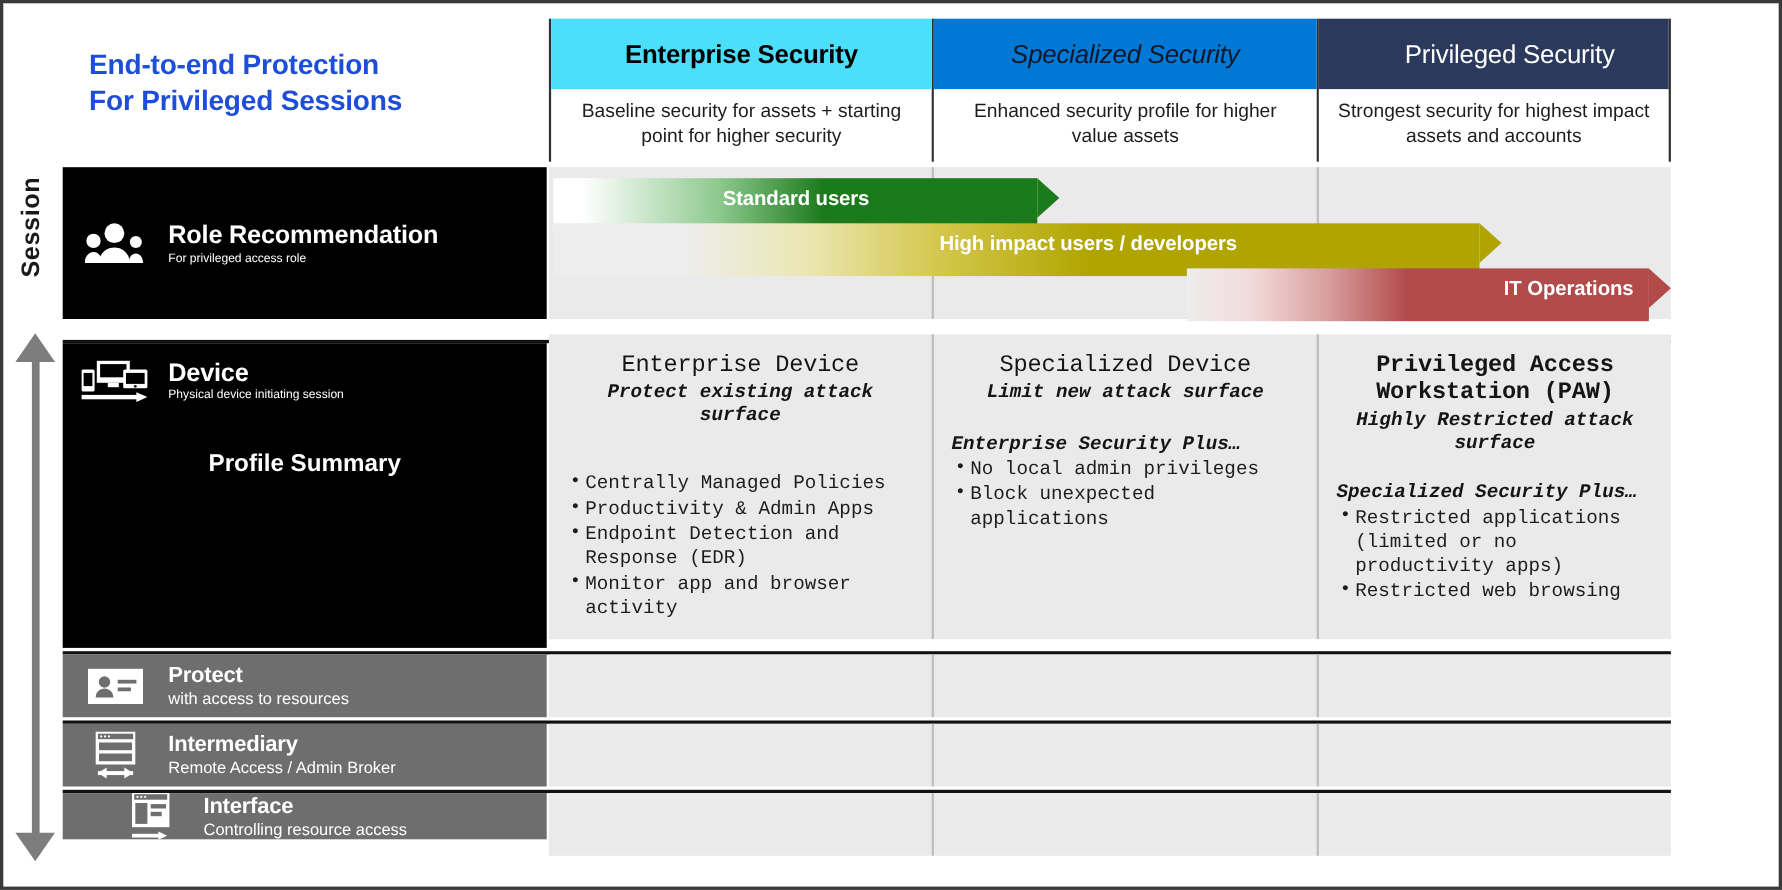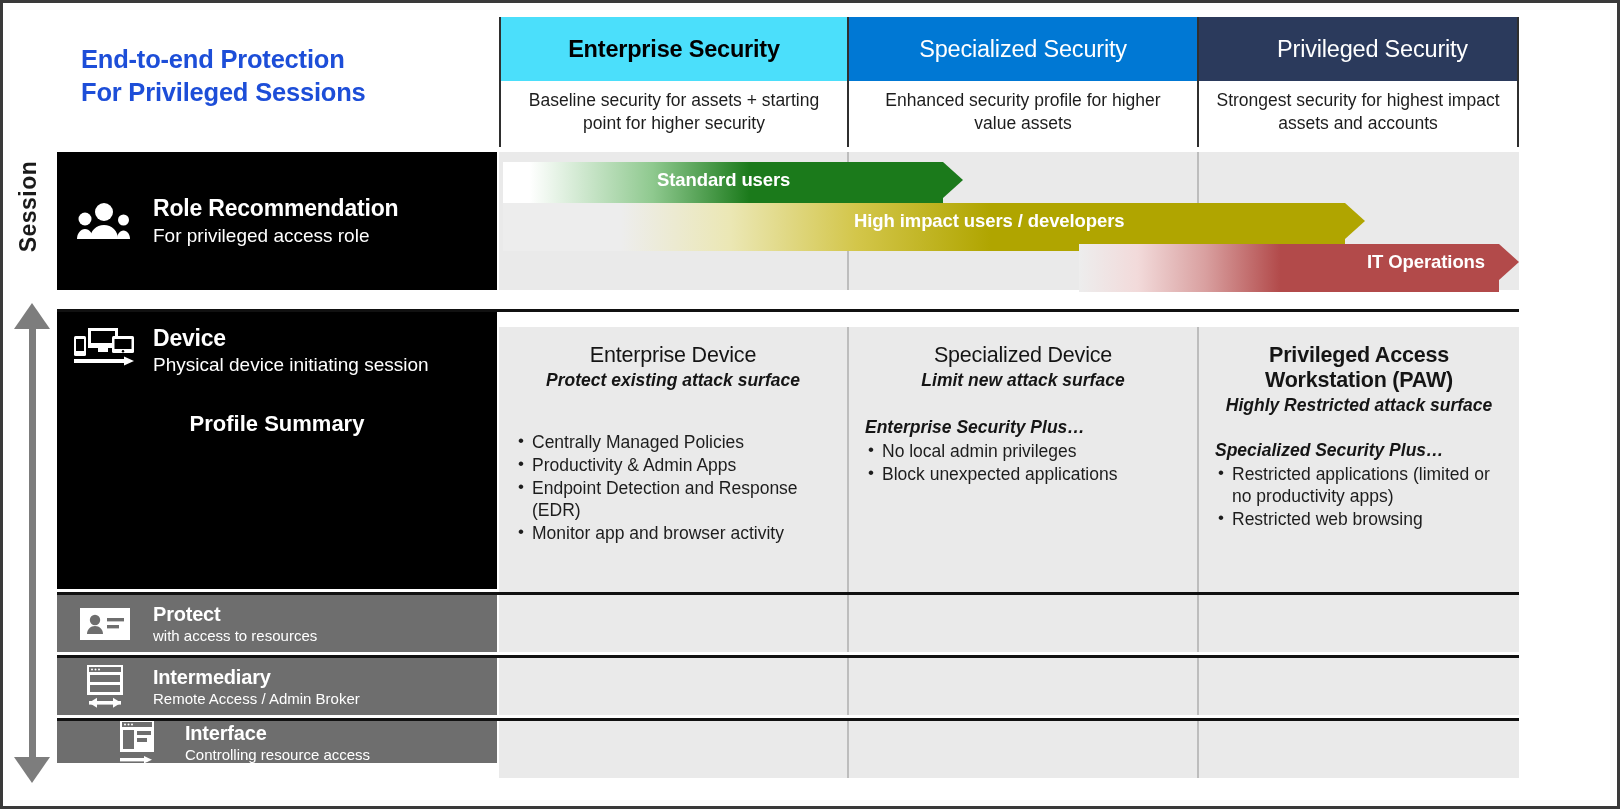--- a/index.html
+++ b/index.html
@@ -88,21 +88,21 @@
   .lpanel.gray  { background: #6e6e6e; }
   .lpanel-icon {
     width: 96px; flex: none; display: flex;
     align-items: center; justify-content: center;
   }
   .lpanel-txt { padding-top: 2px; }
   .lpanel-title {
     font-size: 23px; font-weight: bold; line-height: 1.1; letter-spacing: -.2px;
   }
   .lpanel-title.sm { font-size: 20px; }
-  .lpanel-sub { font-size: 19px; line-height: 1.25; margin-top: 2px; }
+  .lpanel-sub { font-size: 11px; line-height: 1.25; margin-top: 2px; }
   .lpanel-sub.sm { font-size: 15px; }
 
   
   .arrow-row { position: absolute; height: 48px; }
   .arrow-body {
     position: absolute; left: 0; top: 0; bottom: 0; right: 20px;
   }
   .arrow-tip {
     position: absolute; right: 0; top: 0;
     width: 0; height: 0;
@@ -163,21 +163,21 @@
   <div id="title-block">
     <div>End-to-end Protection</div>
     <div>For Privileged Sessions</div>
   </div>
 
   <div class="col-head c1">
     <div class="col-head-bar" style="background:#4bdffb;color:#000;">Enterprise Security</div>
     <div class="col-head-sub">Baseline security for assets + starting point for higher security</div>
   </div>
   <div class="col-head c2">
-    <div class="col-head-bar" style="background:#0078d4;color:#ffffff;font-weight:normal;">Specialized Security</div>
+    <div class="col-head-bar" style="background:#0078d4;color:#0f172a;font-weight:normal;font-style:italic;">Specialized Security</div>
     <div class="col-head-sub">Enhanced security profile for higher value assets</div>
   </div>
   <div class="col-head c3">
     <div class="col-head-bar" style="background:#2b3a5c;color:#fff;font-weight:normal;padding-left:29px;">Privileged Security</div>
     <div class="col-head-sub">Strongest security for highest impact assets and accounts</div>
   </div>
 
   <div class="grid-band" style="top:149px;height:138px;">
     <div class="vline v1"></div>
     <div class="vline v2"></div>
@@ -212,21 +212,21 @@
         <path d="M40 38c0-4.8 2.9-8.6 6.5-8.6S53 33.2 53 38z" fill="#fff"></path>
       </svg>
     </div>
     <div class="lpanel-txt">
       <div class="lpanel-title">Role Recommendation</div>
       <div class="lpanel-sub">For privileged access role</div>
     </div>
   </div>
 
   <div class="hsep" style="top:306px;"></div>
-  <div class="grid-band" style="top:324px;height:277px;">
+  <div class="grid-band" style="top:301px;height:277px;font-family:Liberation Mono, monospace;">
     <div class="vline v1"></div>
     <div class="vline v2"></div>
 
     <div class="cell" style="left:0; width:348px;">
       <div class="cell-title">Enterprise Device</div>
       <div class="cell-sub">Protect existing attack surface</div>
       <ul class="cell-list" style="margin-top:40px;">
         <li>Centrally Managed Policies</li>
         <li>Productivity &amp; Admin Apps</li>
         <li>Endpoint Detection and Response (EDR)</li>

